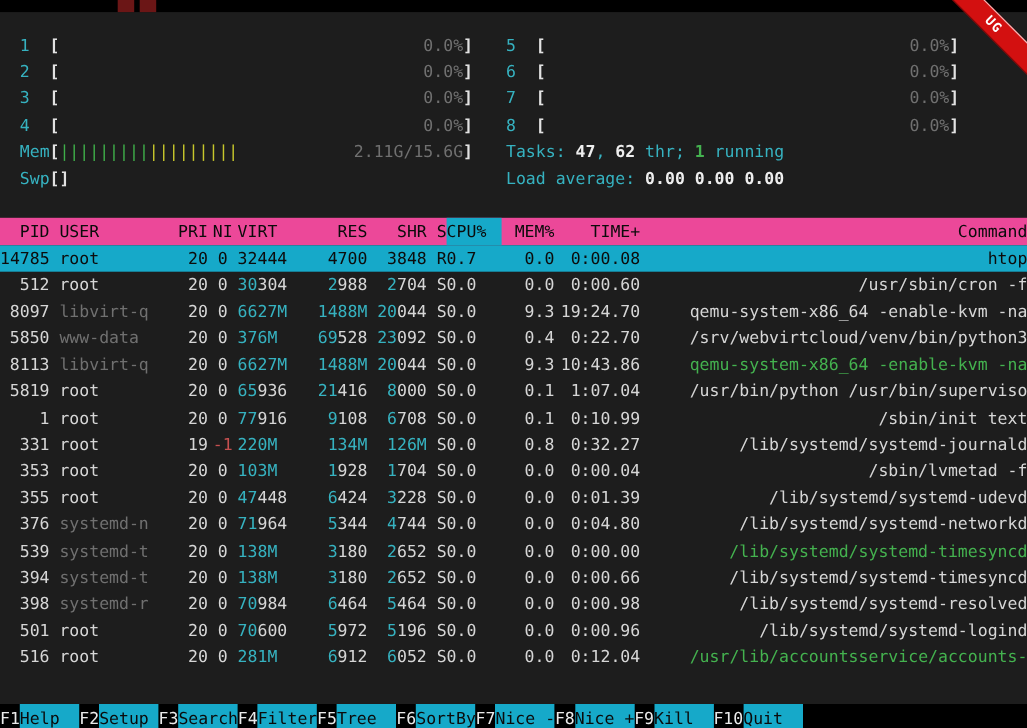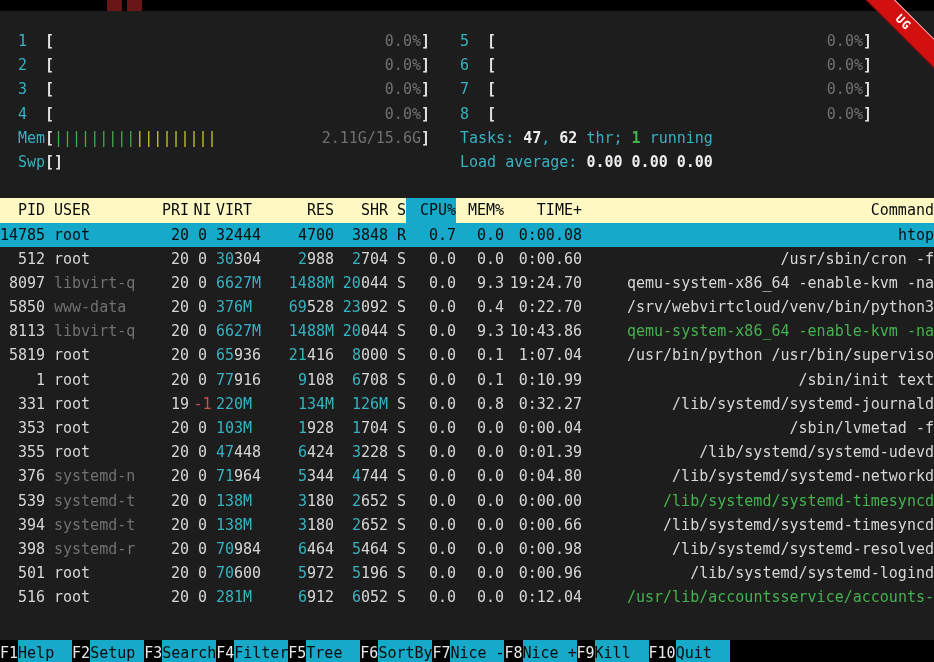--- a/index.html
+++ b/index.html
@@ -35,32 +35,32 @@
   .mspacer{flex:1}
   .pct{color:#707070}
   .bars-green{color:#3fae49}
   .bars-yellow{color:#c6c62c}
   .c-cyan{color:#36b2c0}
   .c-num{color:#eeeeee;font-weight:bold}
   .c-run{color:#44b24f;font-weight:bold}
   .blank-line{height:24.2px}
   
   .prow{display:flex;height:24.2px;line-height:24.2px;white-space:pre}
-  #table-header{background:#fef9c3;color:#0b0b0b}
+  #table-header{background:#ec4899;color:#0b0b0b}
   #table-header .sortcol{background:#16a9c9}
   .cell{display:block;overflow:hidden;box-sizing:border-box}
   .col-pid{width:45px;text-align:right}
   .col-user{width:90px;text-align:left;padding-left:9px}
   .col-pri{width:54px;text-align:right}
   .col-ni{width:27px;text-align:center}
   .col-virt{width:60px;}
   .col-res{width:58px;text-align:right}
   .col-shr{width:54px;text-align:right}
   .col-s{width:18px;text-align:right}
-  .col-cpu{width:50px;text-align:right}
+  .col-cpu{width:50px;}
   .col-mem{width:48px;text-align:right}
   .col-time{width:78px;text-align:right}
   .col-cmd{flex:1;text-align:right;padding-left:18px;white-space:pre}
   .c-dim{color:#707070}
   .c-red{color:#c65050}
   .c-green{color:#44b24f}
   .memhi{color:#36b2c0}
   .prow.sel{background:#16a9c9}
   .prow.sel, .prow.sel span{color:#0c0c0c !important}
   

